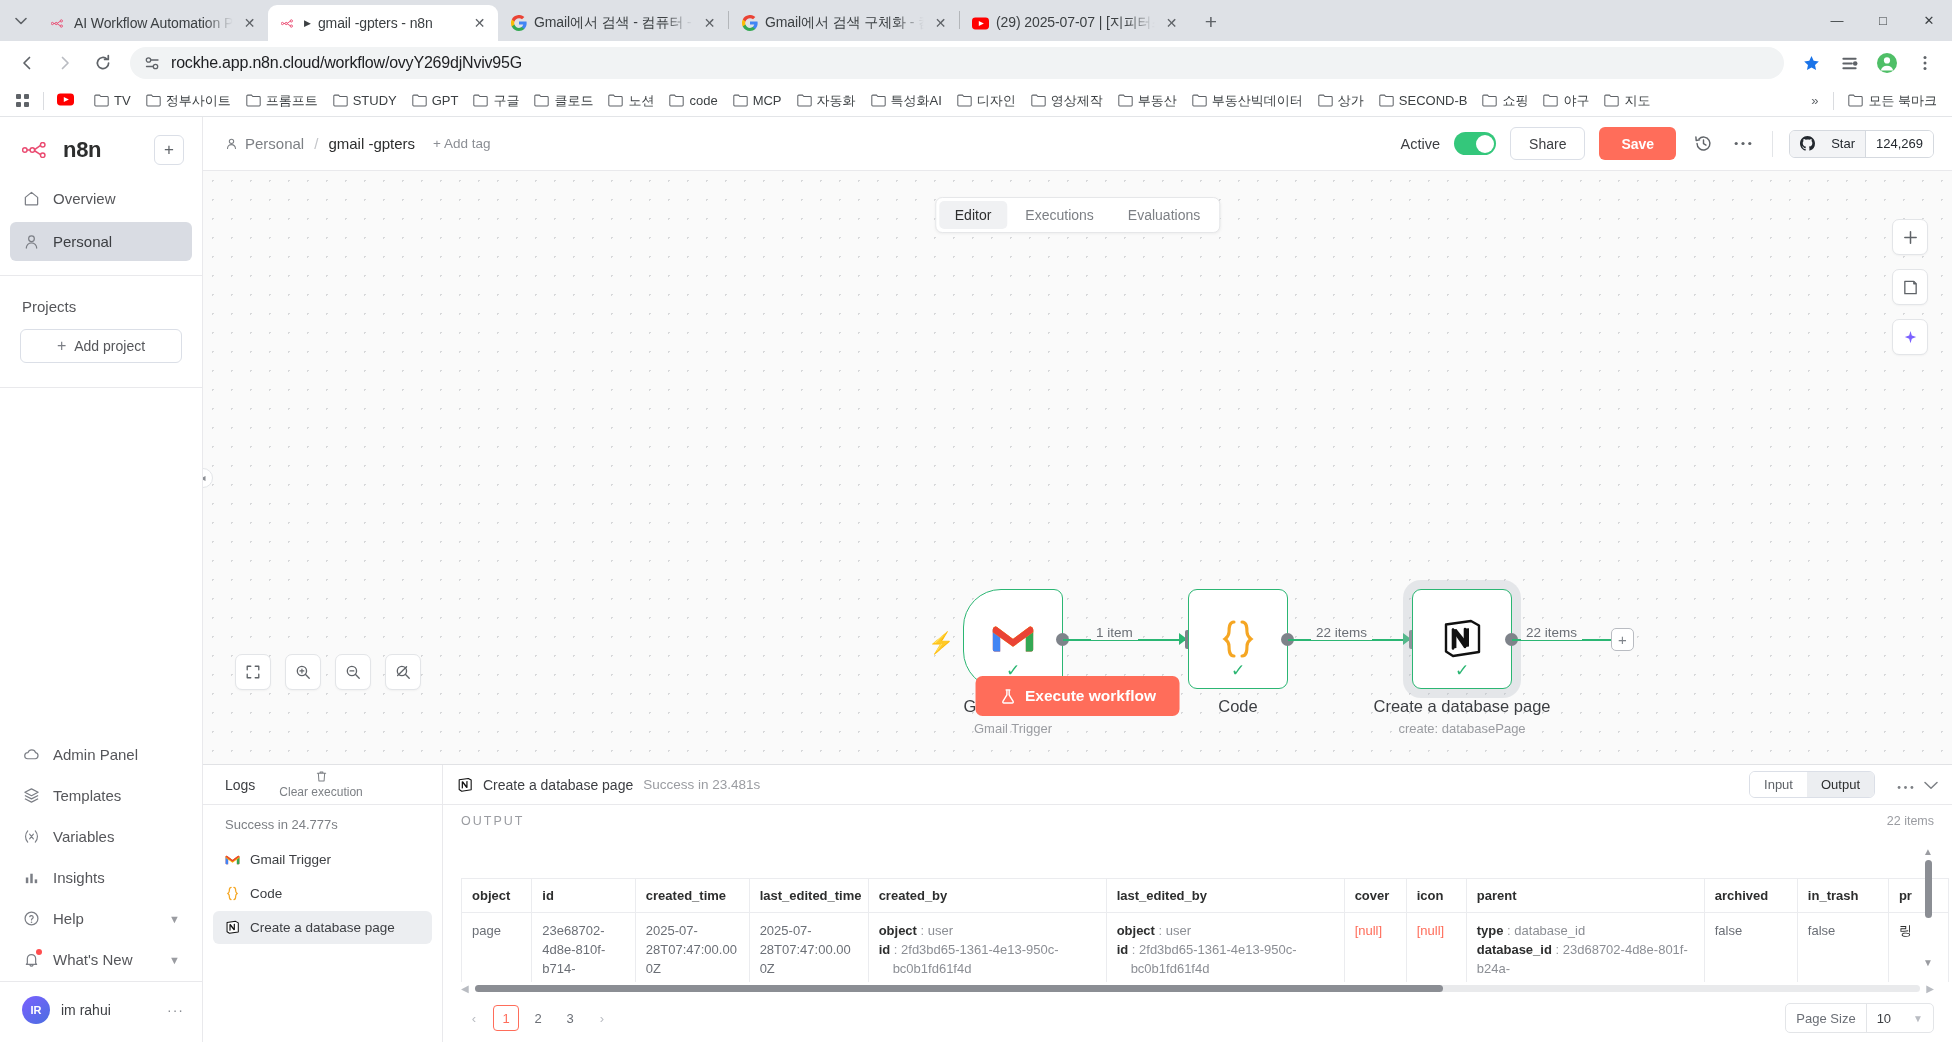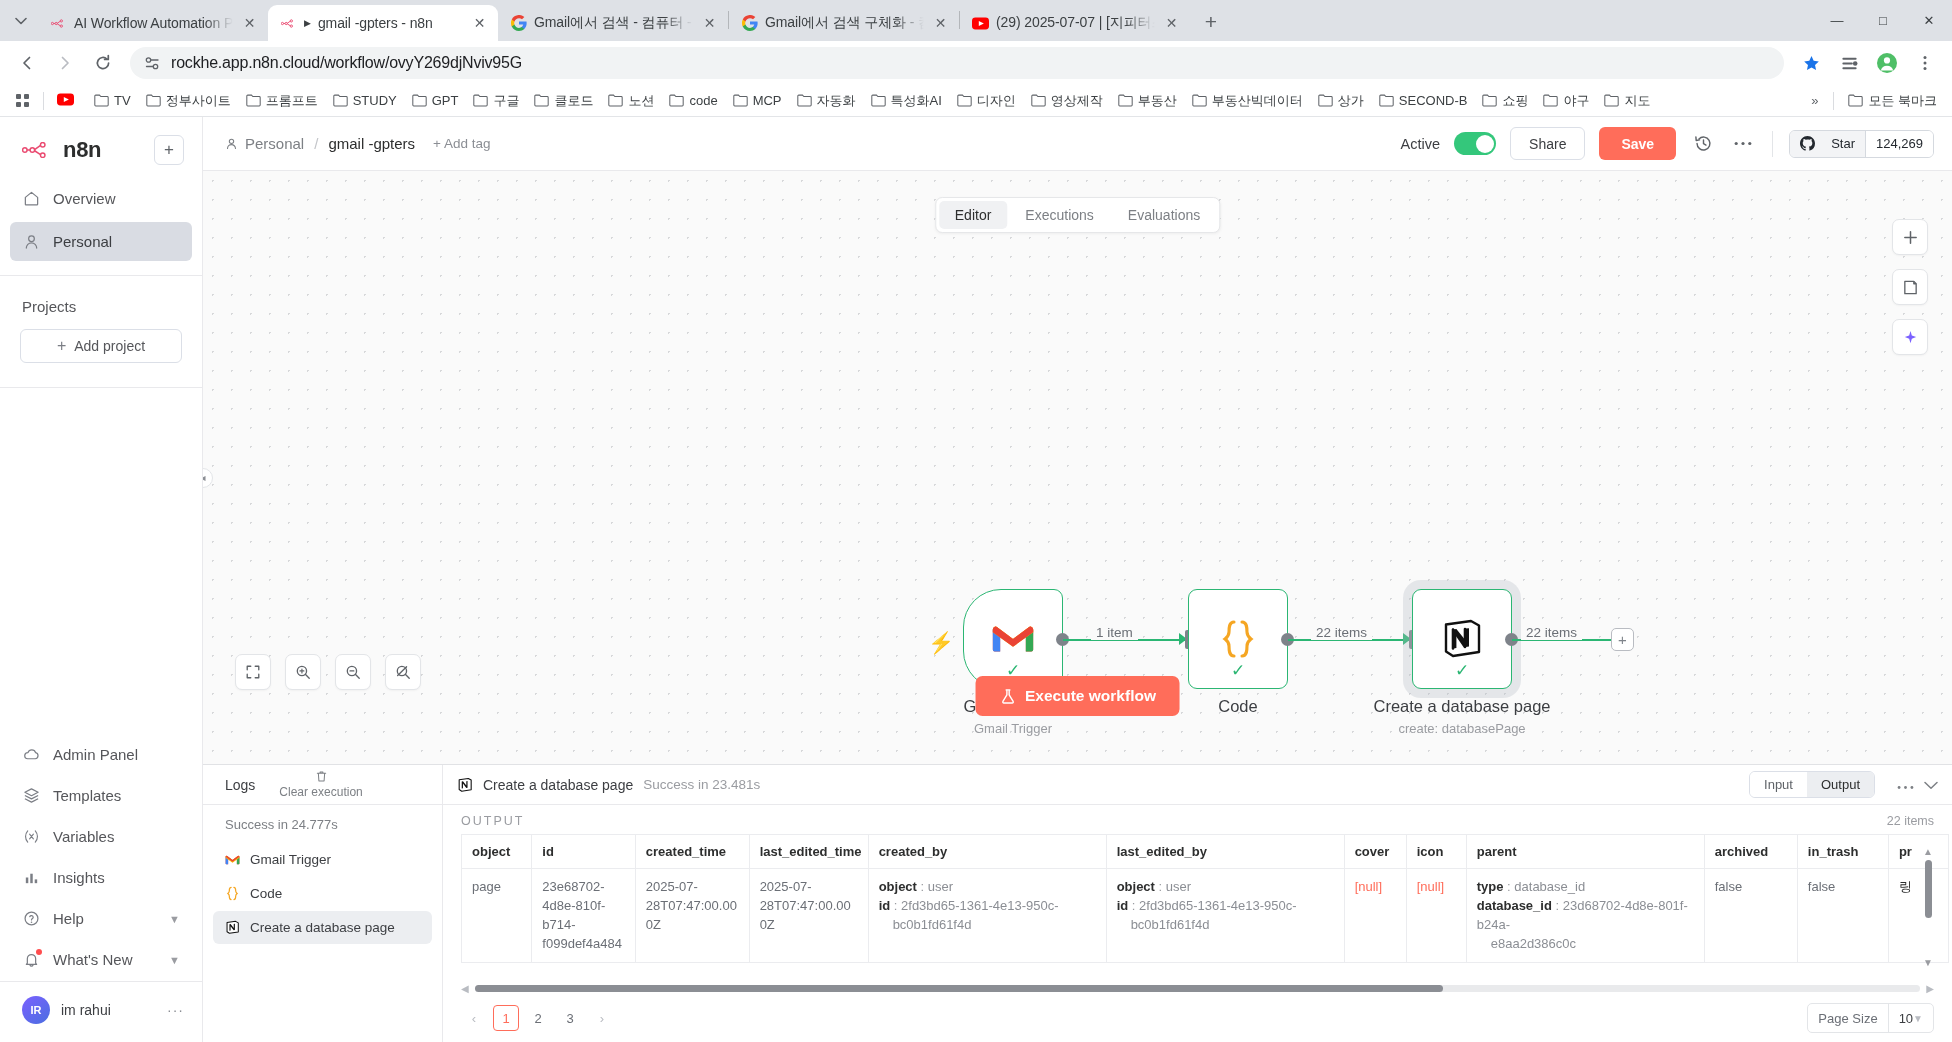--- a/index.html
+++ b/index.html
@@ -261,21 +261,21 @@
     display:flex; align-items:center; gap:10px; margin: 1px 10px; padding: 9px 12px;
     border-radius: 6px; font-size:13.5px; color:#3c3e42;
   }
   .log-item.active { background:#eceef1; }
 
   .out-pane { flex:1; display:flex; flex-direction:column; min-width:0; }
   .out-hd { display:flex; align-items:center; padding: 9px 18px 6px 18px; }
   .out-hd .ttl { font-size:12.5px; color:#9a9ca1; letter-spacing:2px; }
   .out-hd .cnt { margin-left:auto; font-size:12.5px; color:#9a9ca1; }
   .tbl-scroll { flex:1; overflow:hidden; position:relative; padding: 0 18px; }
-  table.out { border-collapse: collapse; table-layout:fixed; width: 1488px; font-size:13px;}
+  table.out { border-collapse: collapse; table-layout:fixed; width: 1488px; font-size:13px;margin-top:44px;}
   table.out th {
     text-align:left; font-weight:700; color:#2d2e2e; font-size:13px;
     padding: 9px 10px; border:1px solid #ebecef; border-top:1px solid #ebecef;
     background:#fff; vertical-align: middle; white-space:nowrap;
   }
   table.out td {
     padding: 9px 10px; border:1px solid #ebecef; color:#6b6f76; vertical-align: top;
     line-height: 1.45; word-break: break-word;
   }
   td.kv .row { display:block; }
@@ -289,21 +289,21 @@
   .hscroll-row .ar { color:#b9bcc2; font-size:10px;}
   .hbar { flex:1; height:7px; background:#e9eaec; border-radius:4px; position:relative;}
   .hbar .thumb { position:absolute; left:0; top:0; height:7px; width:67%; background:#8b8e94; border-radius:4px;}
 
   .pager { height: 48px; flex:none; display:flex; align-items:center; padding: 0 18px; gap: 6px;}
   .pg { min-width:26px; height:26px; display:flex;align-items:center;justify-content:center; font-size:13px; color:#6b6f76; border-radius:4px;}
   .pg.active { border:1px solid #ff6d5a; color:#ff6d5a; }
   .pg.arrow { color:#b9bcc2; }
   .pagesize { margin-left:auto; display:flex; align-items:center; border:1px solid #e3e5e8; border-radius:5px; overflow:hidden; height:30px;}
   .pagesize .lbl { padding: 0 10px; font-size:13px; color:#6b6f76; display:flex;align-items:center; height:100%;}
-  .pagesize .val { padding: 0 10px; font-size:13px; color:#3c3e42; display:flex;align-items:center;height:100%; border-left:1px solid #e3e5e8;}
+  .pagesize .val { padding: 0 10px; font-size:13px; color:#3c3e42; display:flex;align-items:center;gap:22px; height:100%; border-left:1px solid #e3e5e8;}
   .pagesize .val .cv { color:#b9bcc2; font-size:10px;}
 
   .vscroll {
     position:absolute; right: 20px; top: 26px; width: 7px; height: 58px; background:#8b8e94; border-radius:4px;
   }
   .vscroll-up { position:absolute; right: 19px; top: 12px; color:#9a9ca1; font-size:10px;}
   .vscroll-dn { position:absolute; right: 19px; bottom: 14px; color:#9a9ca1; font-size:10px;}
 </style>
 </head>
 <body>

